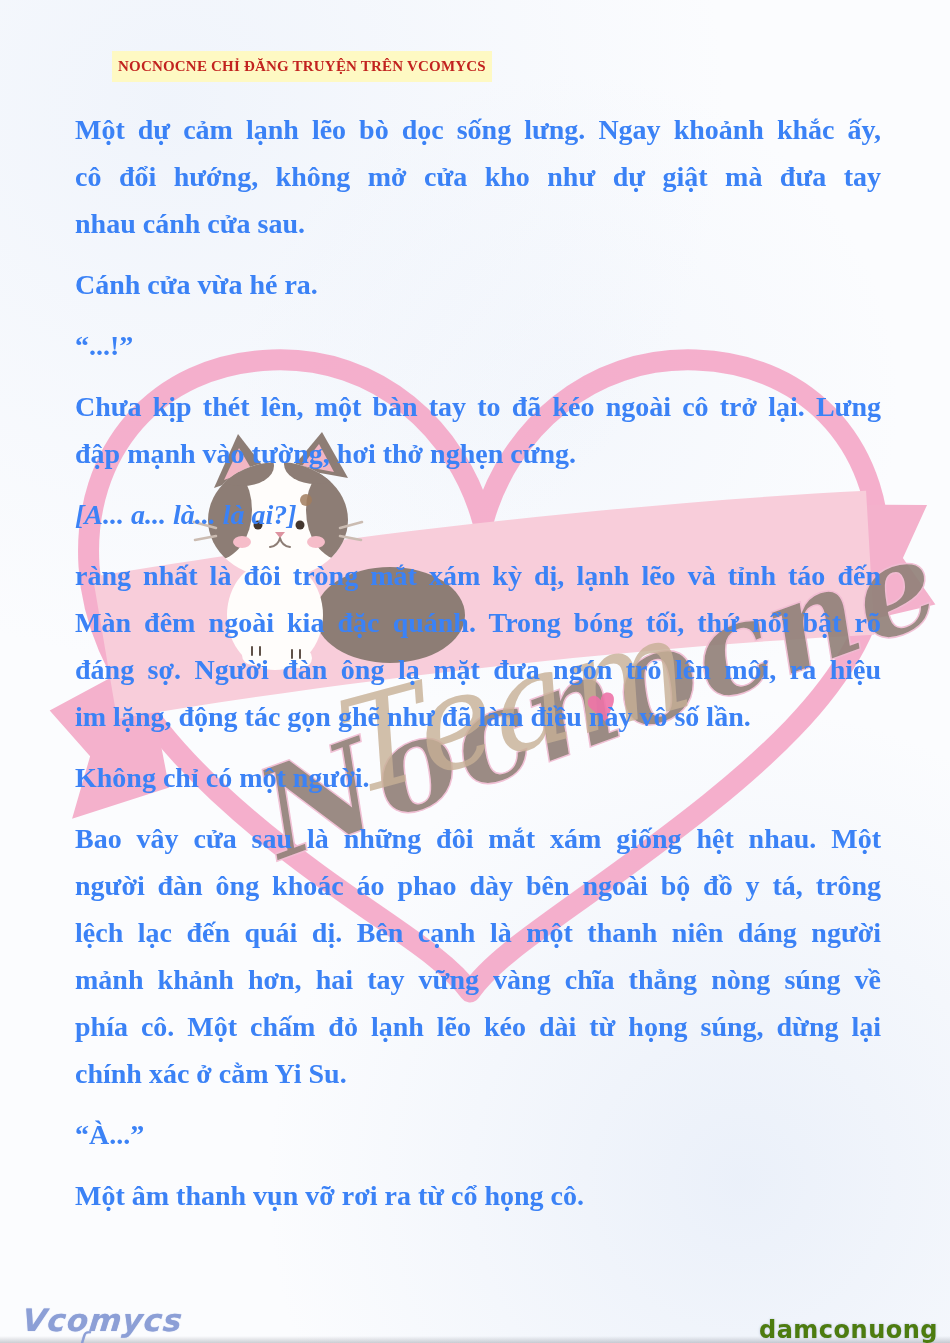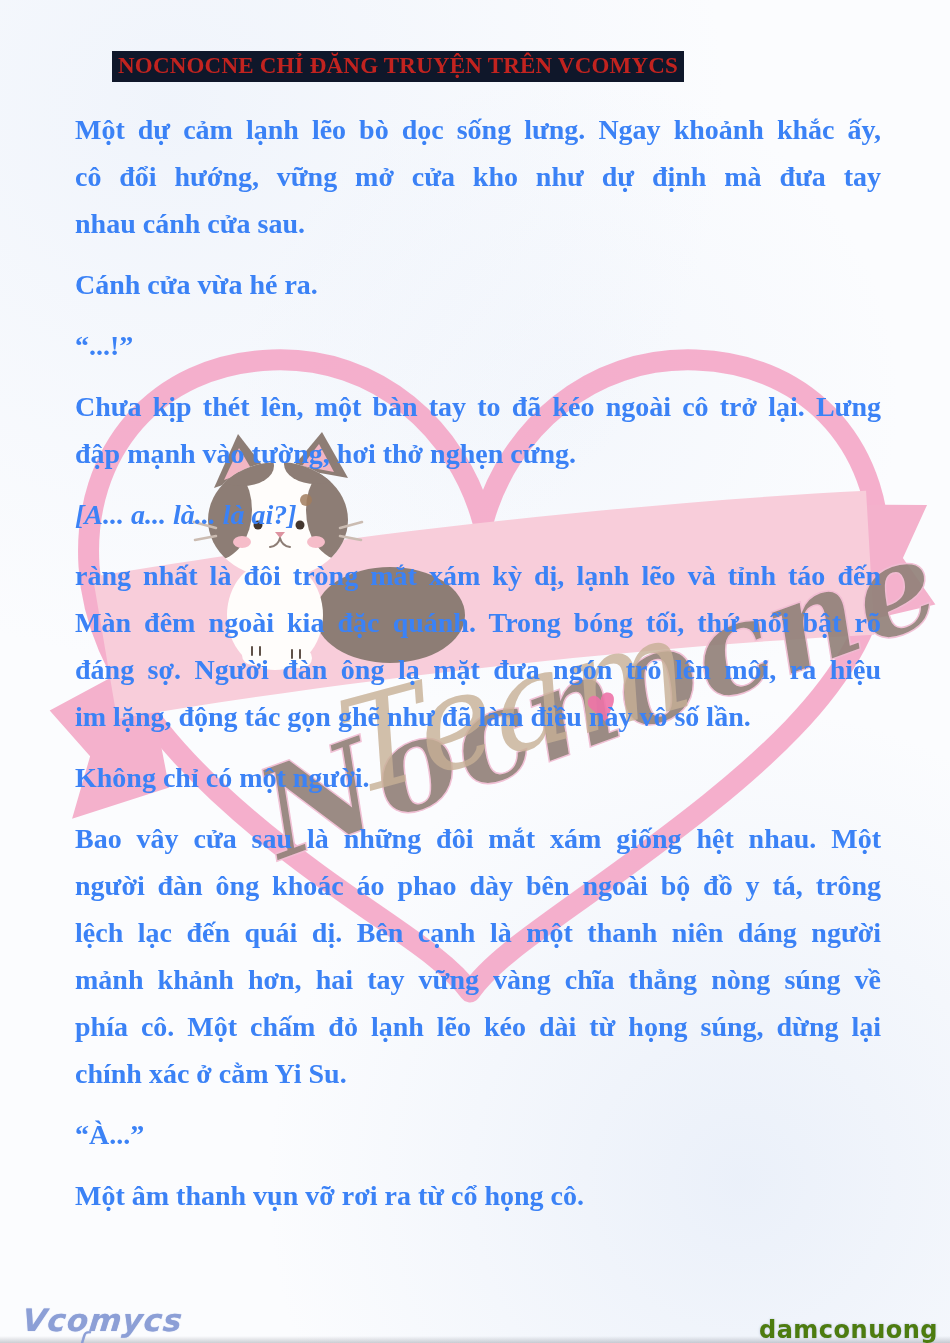--- a/index.html
+++ b/index.html
@@ -19,25 +19,25 @@
     background: linear-gradient(to bottom, rgba(0,0,0,0), rgba(95,100,112,.30));
     pointer-events: none;
   }
 
   
   .watermark-svg { position: absolute; left: 0; top: 0; z-index: 0; }
 
   
   .site-banner {
     position: absolute; left: 112px; top: 51px; z-index: 2;
-    background: #0f172a;
+    background: #fef9c3;
     color: #c2231f;
     font-family: "Liberation Serif", serif;
     font-weight: bold;
-    font-size: 23px;
+    font-size: 15px;
     line-height: 28px;
     padding: 1px 6px 2px 6px;
     letter-spacing: 0.2px;
     white-space: nowrap;
   }
 
   
   .story {
     position: absolute; left: 75px; top: 106px; width: 806px; z-index: 1;
     color: #3b82f6;
@@ -154,21 +154,21 @@
 </svg>
 
 <div class="site-banner">
   <span>NOCNOCNE CHỈ ĐĂNG TRUYỆN TRÊN VCOMYCS</span>
 </div>
 
 <div class="story">
 
   <p class="para">
     <span class="pline">Một dự cảm lạnh lẽo bò dọc sống lưng. Ngay khoảnh khắc ấy,</span>
-    <span class="pline">cô đổi hướng, vững mở cửa kho như dự định mà đưa tay</span>
+    <span class="pline">cô đổi hướng, không mở cửa kho như dự giật mà đưa tay</span>
     <span class="pline pline-last">nhau cánh cửa sau.</span>
   </p>
 
   <p class="para">
     <span class="pline pline-last">Cánh cửa vừa hé ra.</span>
   </p>
 
   <p class="para">
     <span class="pline pline-last">“...!”</span>
   </p>

